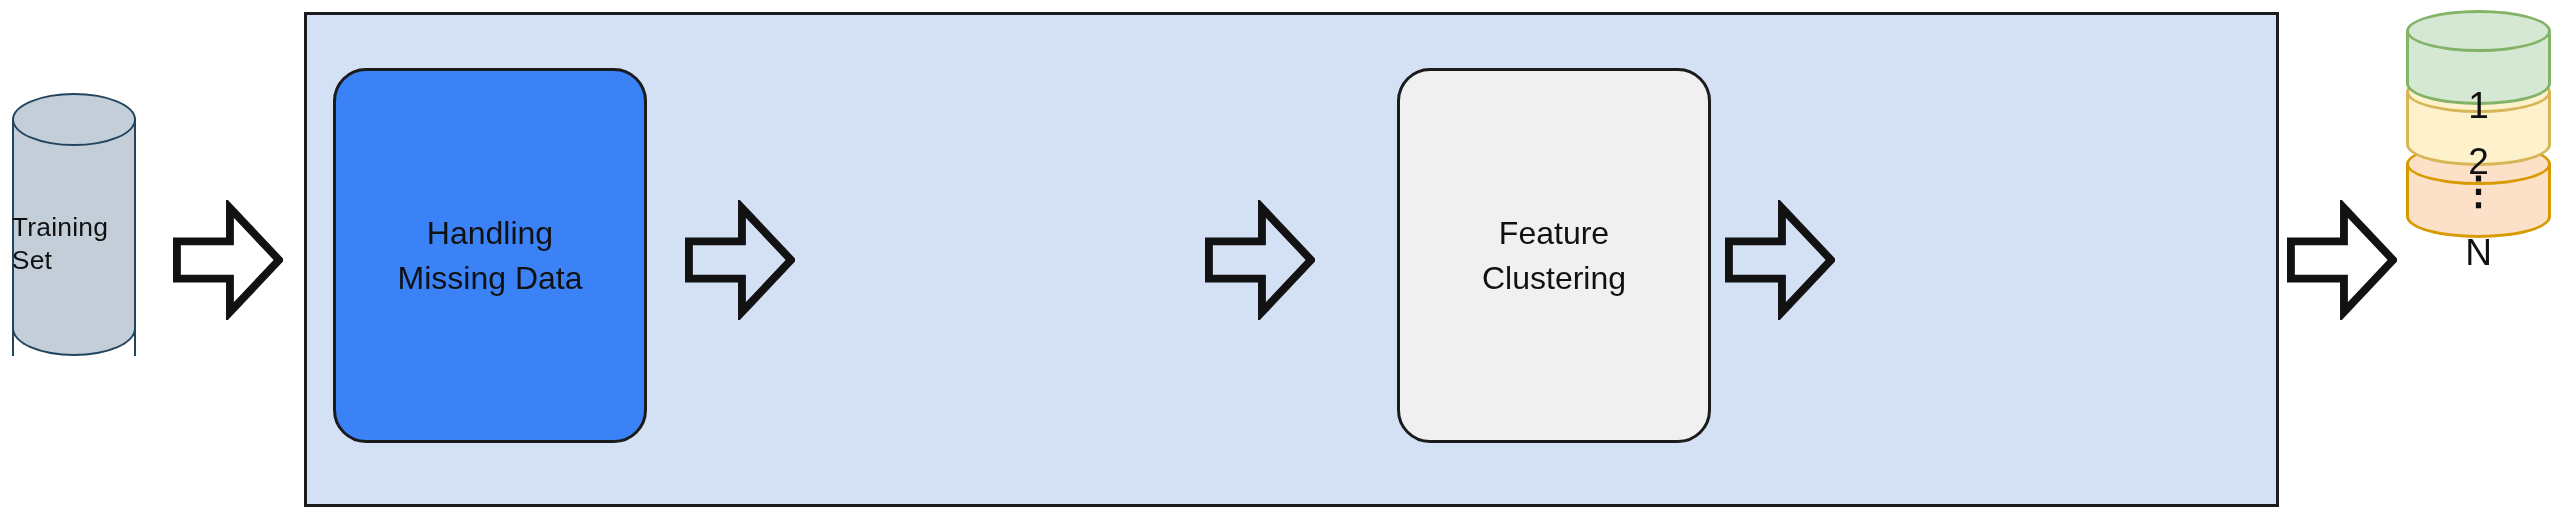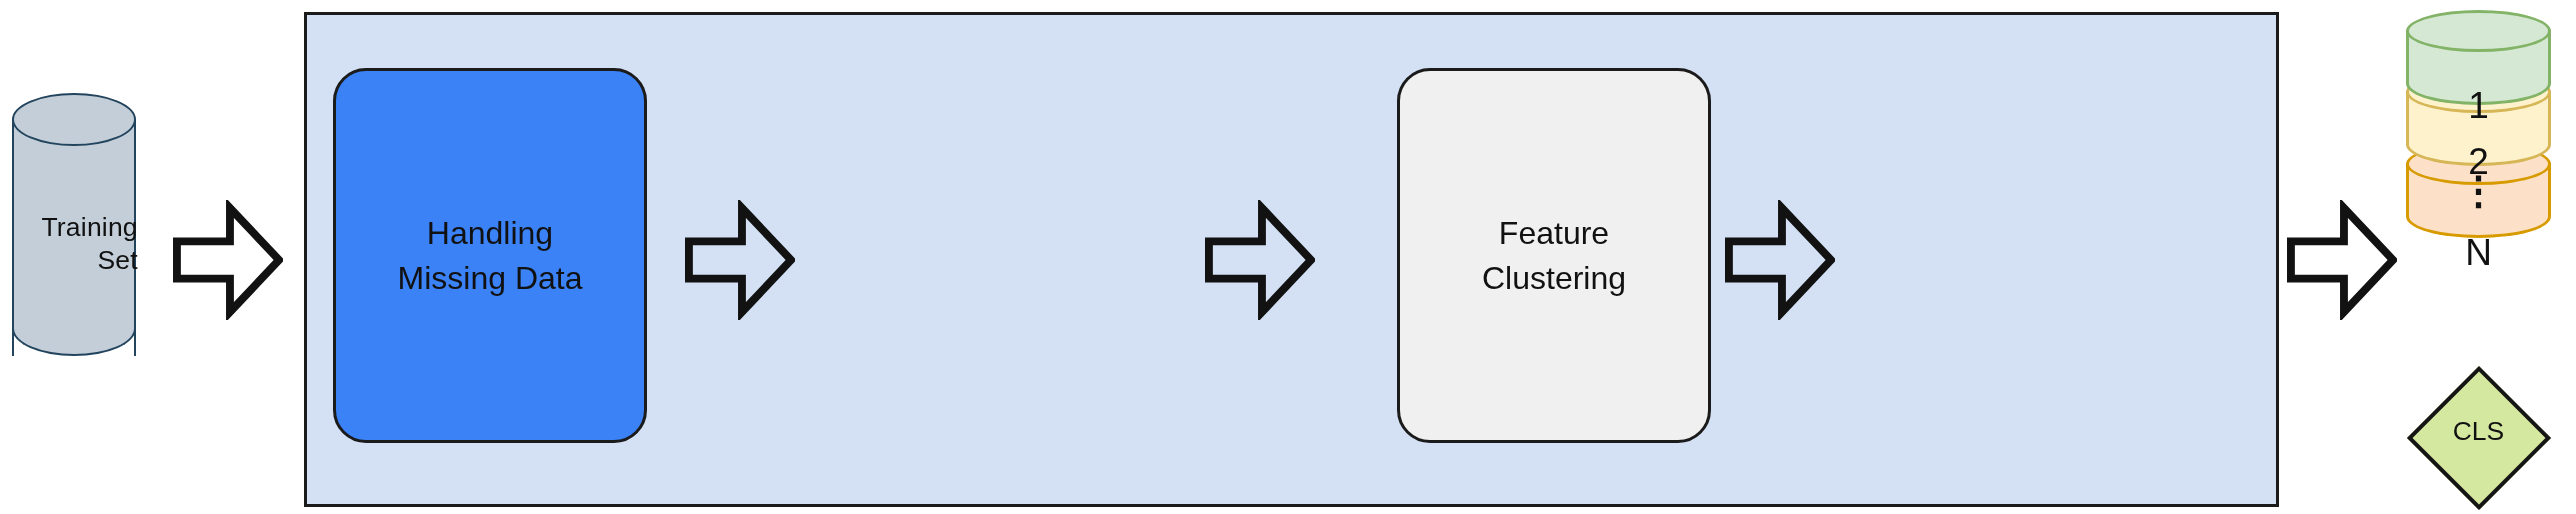--- a/index.html
+++ b/index.html
@@ -55,21 +55,21 @@
     background: #c3ced9;
     border: 2px solid #23445d;
     border-radius: 50%;
     box-sizing: border-box;
   }
   .cyl-src-label {
     position: absolute;
     left: 0;
     top: 118px;
     width: 126px;
-    text-align: right;
+    text-align: left;
     font-size: 26.5px;
     line-height: 33px;
     color: #111111;
     letter-spacing: 0.2px;
   }
 
   
   .arrow {
     position: absolute;
     top: 200px;
@@ -253,19 +253,15 @@
     </div>
 
     <div class="scyl-num" style="top:77px">1</div>
     <div class="scyl-num" style="top:133px">2</div>
     <div class="stack-dots" style="top:173px">
       <span>⋮</span>
     </div>
     <div class="scyl-num" style="top:224px">N</div>
   </div>
 
-  <div class="diamond-wrap">
-    <div class="diamond"></div>
-    <div class="diamond-label">CLS</div>
-  </div>
 
 </div>
 
 
 </body></html>

